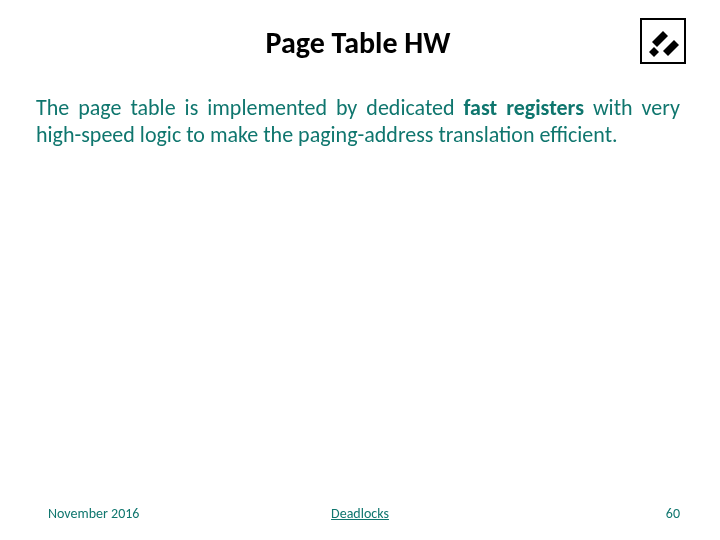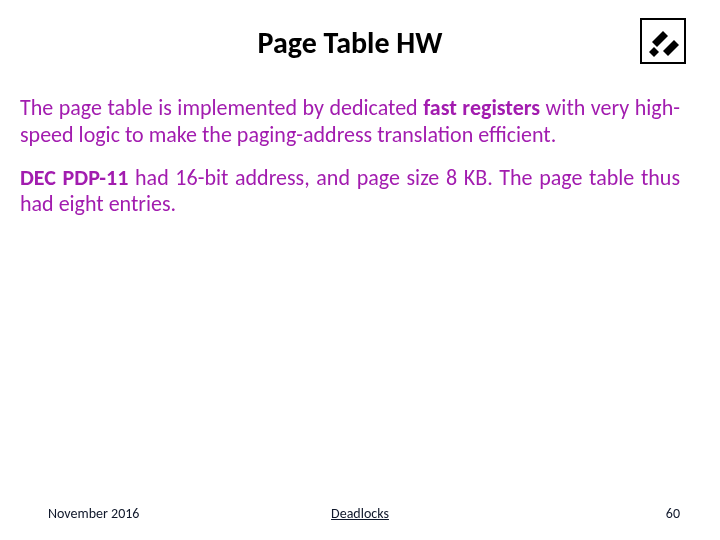--- a/index.html
+++ b/index.html
@@ -6,21 +6,21 @@
   html, body { width: 720px; height: 540px; overflow: hidden; }
   body {
     font-family: Calibri, "Segoe UI", Arial, sans-serif;
     background: #ffffff;
     color: #000000;
     position: relative;
   }
   .slide {
     width: 720px;
     height: 540px;
-    padding: 24px 40px 20px 20px;
+    padding: 24px 40px 20px 36px;
     position: relative;
   }
   .header {
     position: relative;
     text-align: center;
     margin-bottom: 34px;
   }
   .title {
     font-size: 30px;
     font-weight: 700;
@@ -32,35 +32,35 @@
     right: -6px;
     top: -6px;
     width: 46px;
     height: 46px;
   }
   .logo svg { width: 46px; height: 46px; display: block; }
   .body {
     text-align: justify;
     font-size: 22px;
     line-height: 1.22;
-    color: #a21caf;
+    color: #0f766e;
   }
   .body p { margin-bottom: 16px; }
   .bold { font-weight: 700; }
   .footer {
     position: absolute;
     left: 0;
     bottom: 18px;
     width: 100%;
     padding: 0 40px 0 48px;
     display: flex;
     justify-content: space-between;
     align-items: baseline;
     font-size: 14px;
-    color: #0f172a;
+    color: #0f766e;
   }
   .footer .center {
     position: absolute;
     left: 50%;
     transform: translateX(-50%);
     text-decoration: underline;
   }
 </style>
 </head>
 <body>
@@ -78,23 +78,20 @@
           <polygon points="9,34 14,29 19,34 14,39"></polygon>
         </g>
       </svg>
     </div>
   </div>
 
   <div class="body">
     <p>
       <span>The page table is implemented by dedicated </span><span class="bold">fast registers</span><span> with very high-speed logic to make the paging-address translation efficient.</span>
     </p>
-    <p>
-      <span class="bold">DEC PDP-11</span><span> had 16-bit address, and page size 8 KB. The page table thus had eight entries.</span>
-    </p>
   </div>
 
   <div class="footer">
     <span>November 2016</span>
     <span class="center">Deadlocks</span>
     <span>60</span>
   </div>
 
 </div>
 

